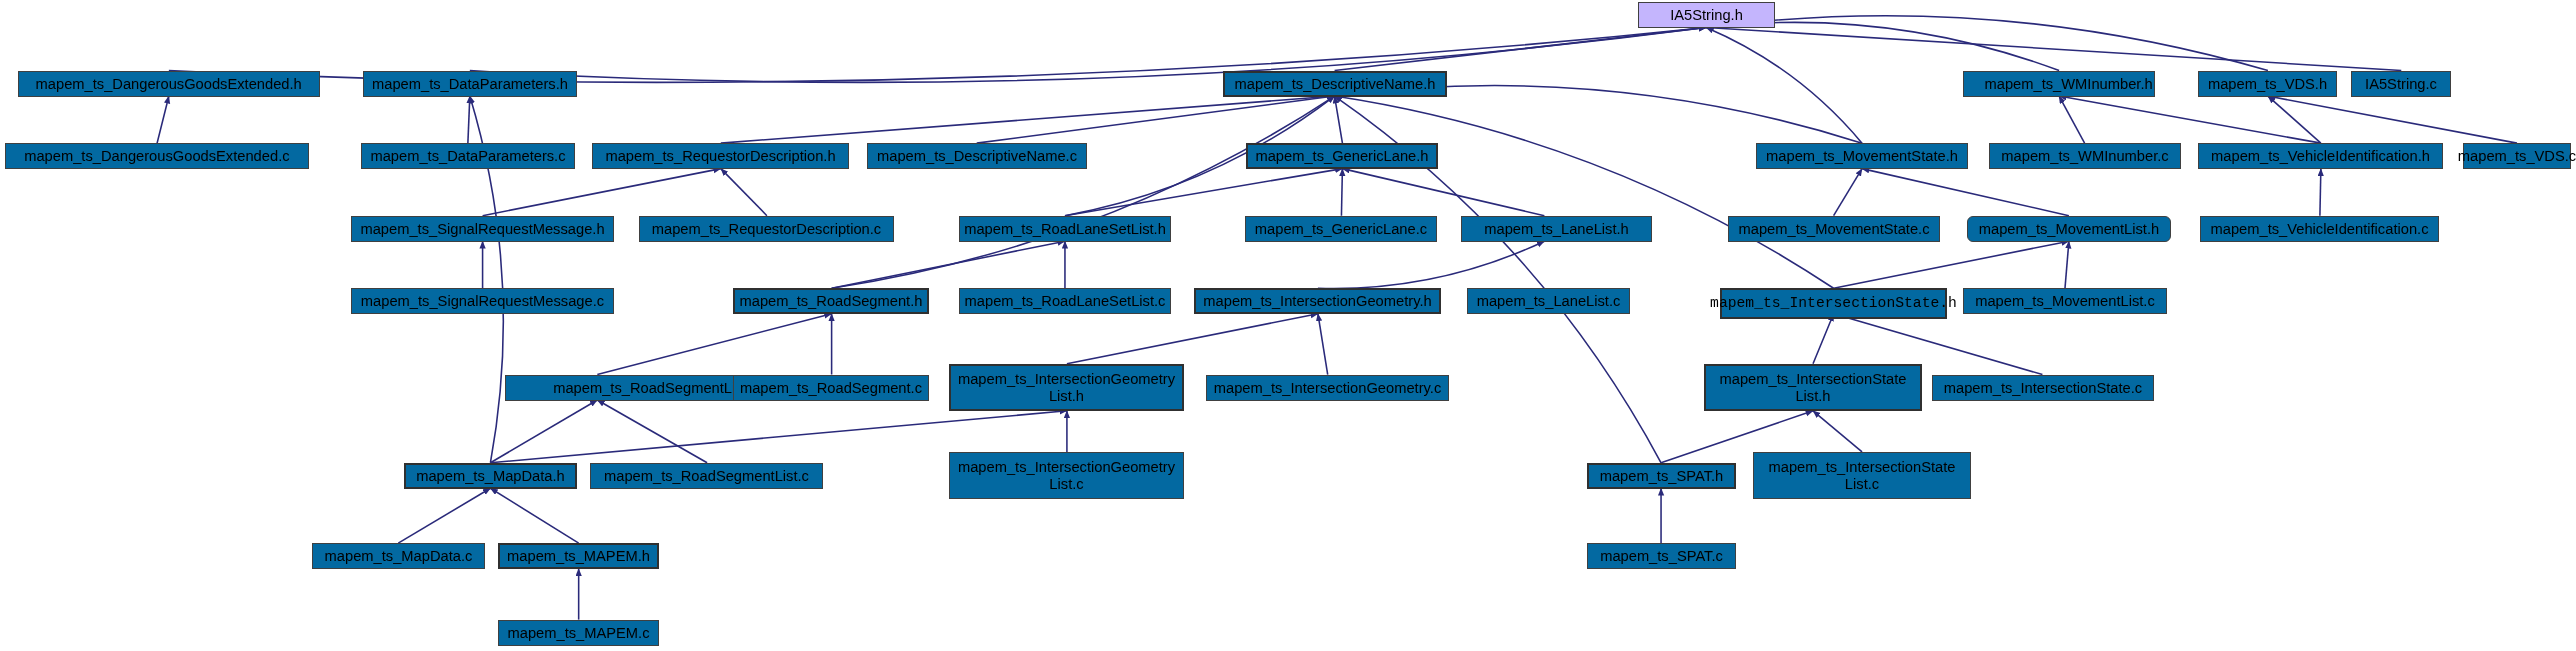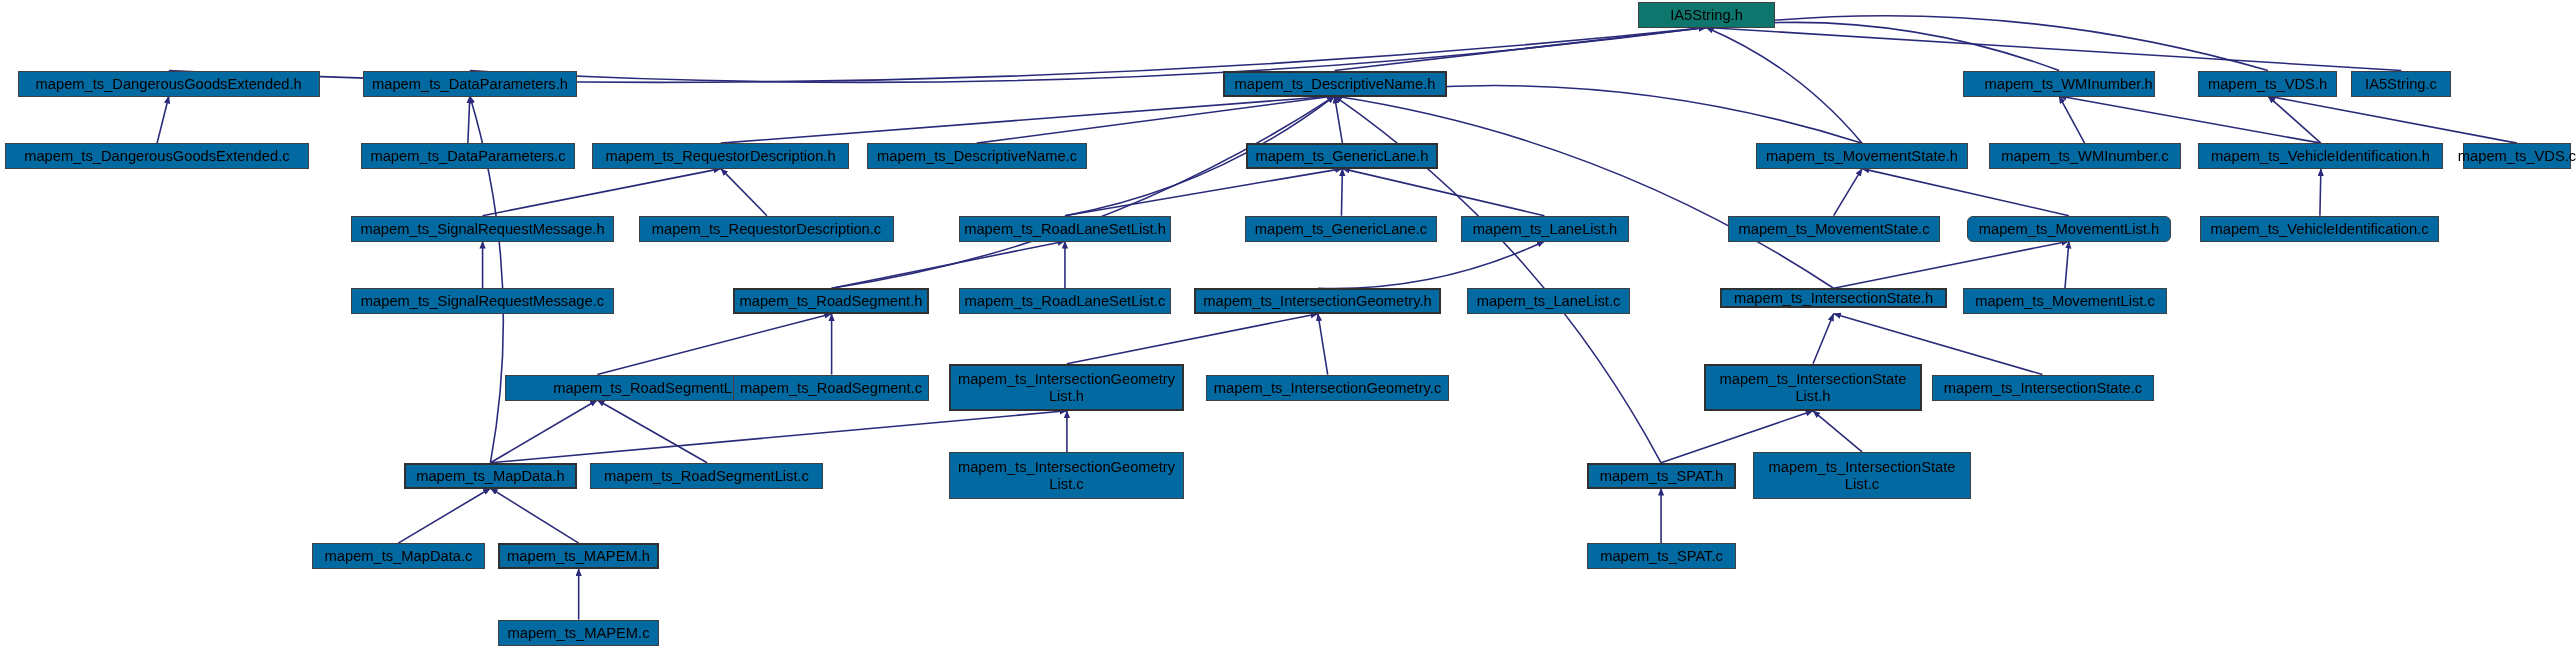--- a/index.html
+++ b/index.html
@@ -38,21 +38,21 @@
     text-align: center;
     white-space: pre-line;
     padding: 0 3.9px;
     z-index: 5;
   }
   .node.bold {
     border-width: 2px;
     border-color: #303030;
   }
   .node.root {
-    background: #0f766e;
+    background: #c4b5fd;
     border-width: 1px;
     border-color: #404040;
   }
   .node.two-line {
     line-height: 1.15;
   }
 </style>
 </head>
 <body>
 
@@ -132,30 +132,30 @@
       <div class="node plain" style="left: 867px; top: 143px; width: 220px; height: 25.5px;">mapem_ts_DescriptiveName.c</div>
       <div class="node bold" style="left: 1246px; top: 143px; width: 192px; height: 25.5px;">mapem_ts_GenericLane.h</div>
       <div class="node plain" style="left: 1756px; top: 143px; width: 212px; height: 25.5px;">mapem_ts_MovementState.h</div>
       <div class="node plain" style="left: 1989px; top: 143px; width: 192px; height: 25.5px;">mapem_ts_WMInumber.c</div>
       <div class="node plain" style="left: 2198px; top: 143px; width: 245px; height: 25.5px;">mapem_ts_VehicleIdentification.h</div>
       <div class="node plain" style="left: 2463px; top: 143px; width: 108px; height: 25.5px;">mapem_ts_VDS.c</div>
       <div class="node plain" style="left: 351px; top: 216px; width: 263px; height: 25.5px;">mapem_ts_SignalRequestMessage.h</div>
       <div class="node plain" style="left: 639px; top: 216px; width: 255px; height: 25.5px;">mapem_ts_RequestorDescription.c</div>
       <div class="node plain" style="left: 959px; top: 216px; width: 212px; height: 25.5px;">mapem_ts_RoadLaneSetList.h</div>
       <div class="node plain" style="left: 1245px; top: 216px; width: 192px; height: 25.5px;">mapem_ts_GenericLane.c</div>
-      <div class="node plain" style="left: 1461px; top: 216px; width: 168px; height: 25.5px;">mapem_ts_LaneList.h</div>
+      <div class="node plain" style="left: 1461px; top: 216px; width: 191px; height: 25.5px;">mapem_ts_LaneList.h</div>
       <div class="node plain" style="left: 1728px; top: 216px; width: 212px; height: 25.5px;">mapem_ts_MovementState.c</div>
       <div class="node plain" style="left: 1967px; top: 216px; width: 204px; height: 25.5px; border-radius: 6px;">mapem_ts_MovementList.h</div>
       <div class="node plain" style="left: 2200px; top: 216px; width: 239px; height: 25.5px;">mapem_ts_VehicleIdentification.c</div>
       <div class="node plain" style="left: 351px; top: 288px; width: 263px; height: 25.5px;">mapem_ts_SignalRequestMessage.c</div>
       <div class="node bold" style="left: 733px; top: 288px; width: 196px; height: 25.5px;">mapem_ts_RoadSegment.h</div>
       <div class="node plain" style="left: 959px; top: 288px; width: 212px; height: 25.5px;">mapem_ts_RoadLaneSetList.c</div>
       <div class="node bold" style="left: 1194px; top: 288px; width: 247px; height: 25.5px;">mapem_ts_IntersectionGeometry.h</div>
       <div class="node plain" style="left: 1467px; top: 288px; width: 163px; height: 25.5px;">mapem_ts_LaneList.c</div>
-      <div class="node bold" style="left: 1720px; top: 288px; width: 227px; height: 20px;">mapem_ts_IntersectionState.h</div>
+      <div class="node bold" style="left: 1720px; top: 288px; width: 227px; height: 31px; font-family: Liberation Mono, monospace;">mapem_ts_IntersectionState.h</div>
       <div class="node plain" style="left: 1963px; top: 288px; width: 204px; height: 25.5px;">mapem_ts_MovementList.c</div>
       <div class="node plain" style="left: 505px; top: 375px; width: 276px; height: 25.5px; padding-left: 30px;">mapem_ts_RoadSegmentList.h</div>
       <div class="node plain" style="left: 733px; top: 375px; width: 196px; height: 25.5px;">mapem_ts_RoadSegment.c</div>
       <div class="node bold two-line" style="left: 949px; top: 364px; width: 235px; height: 47px;">mapem_ts_IntersectionGeometry
 List.h</div>
       <div class="node plain" style="left: 1206px; top: 375px; width: 243px; height: 25.5px;">mapem_ts_IntersectionGeometry.c</div>
       <div class="node bold two-line" style="left: 1704px; top: 364px; width: 218px; height: 47px;">mapem_ts_IntersectionState
 List.h</div>
       <div class="node plain" style="left: 1932px; top: 375px; width: 222px; height: 25.5px;">mapem_ts_IntersectionState.c</div>
       <div class="node bold" style="left: 404px; top: 463px; width: 173px; height: 25.5px;">mapem_ts_MapData.h</div>

